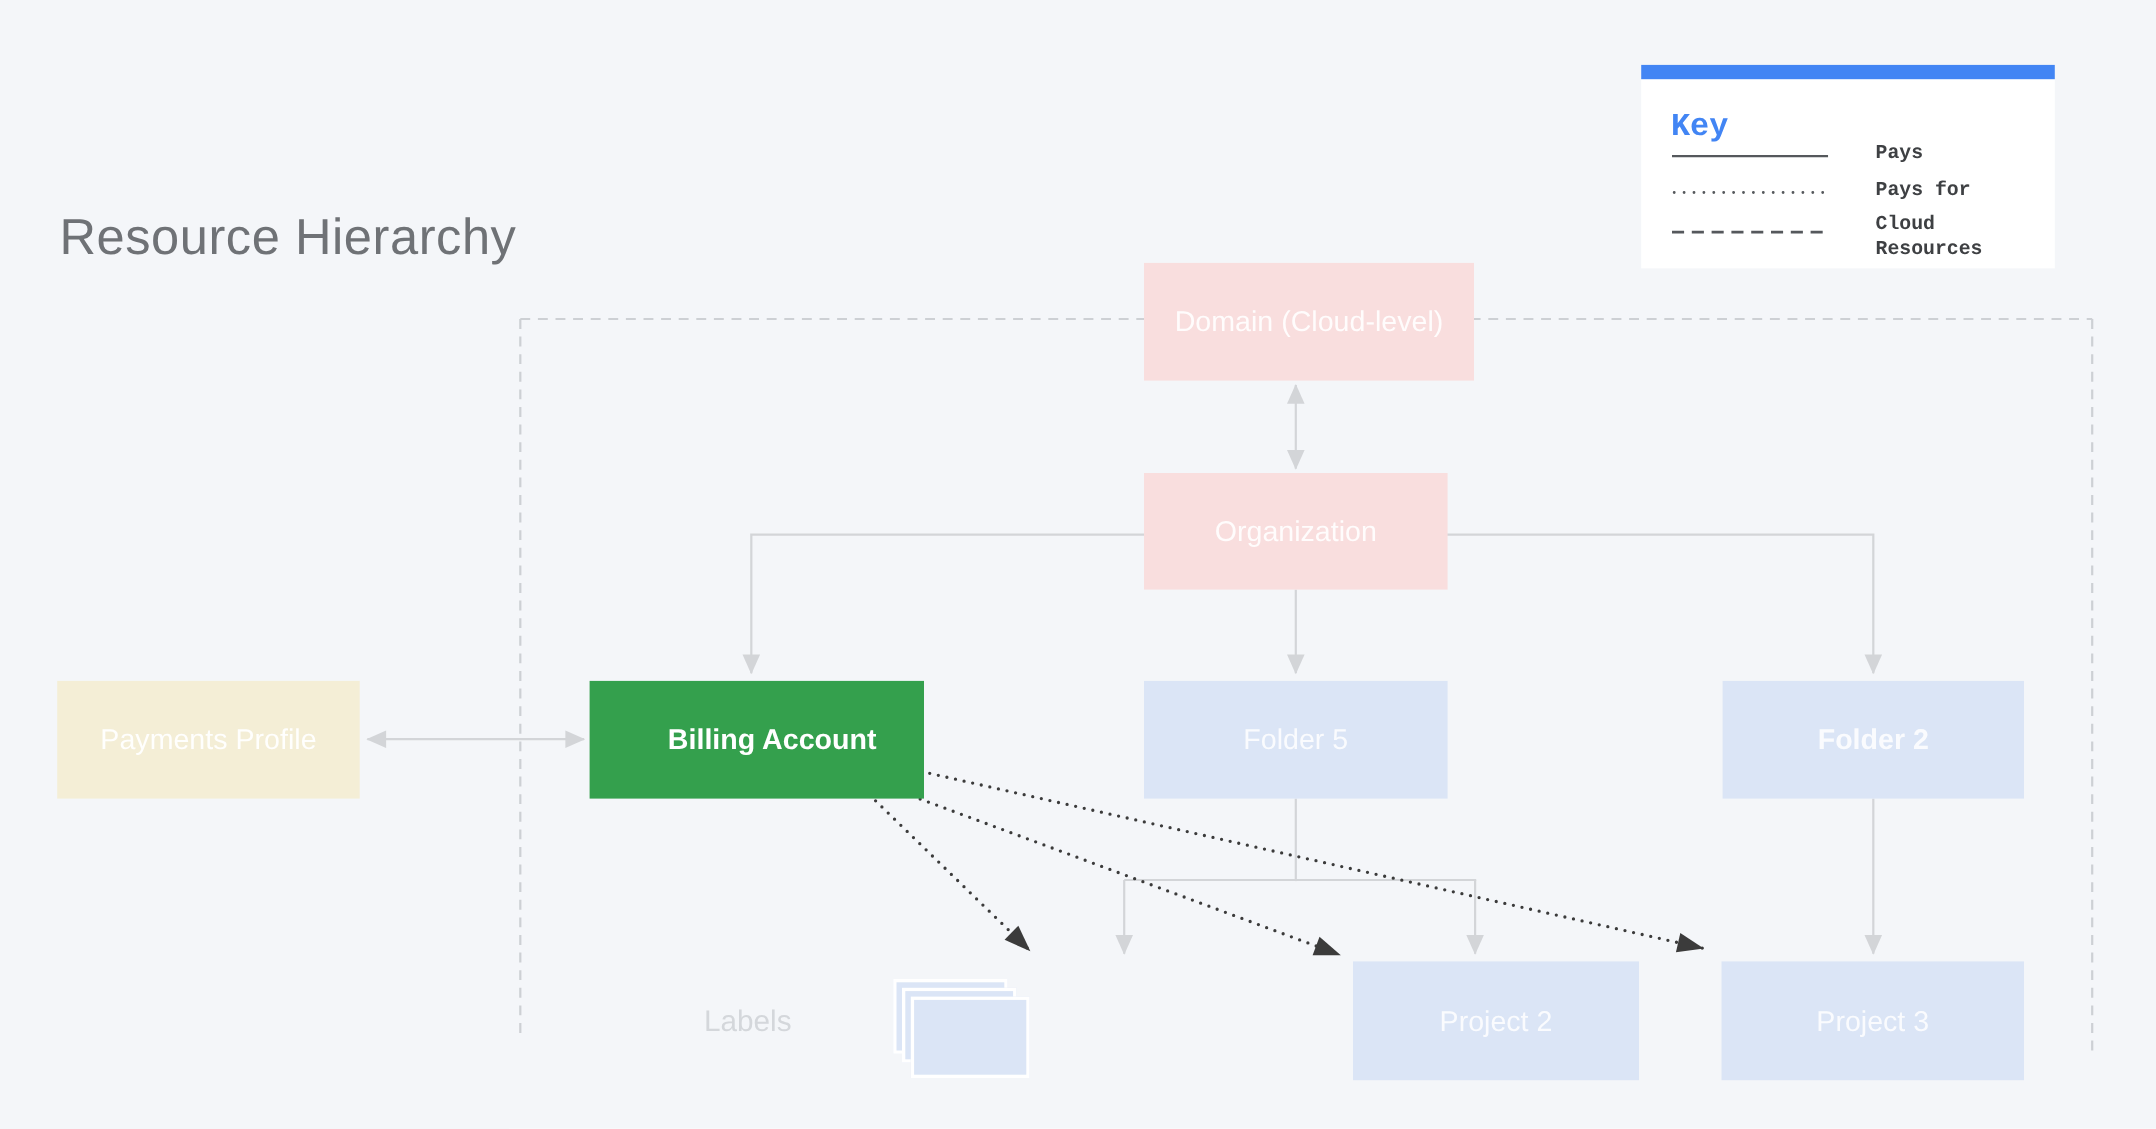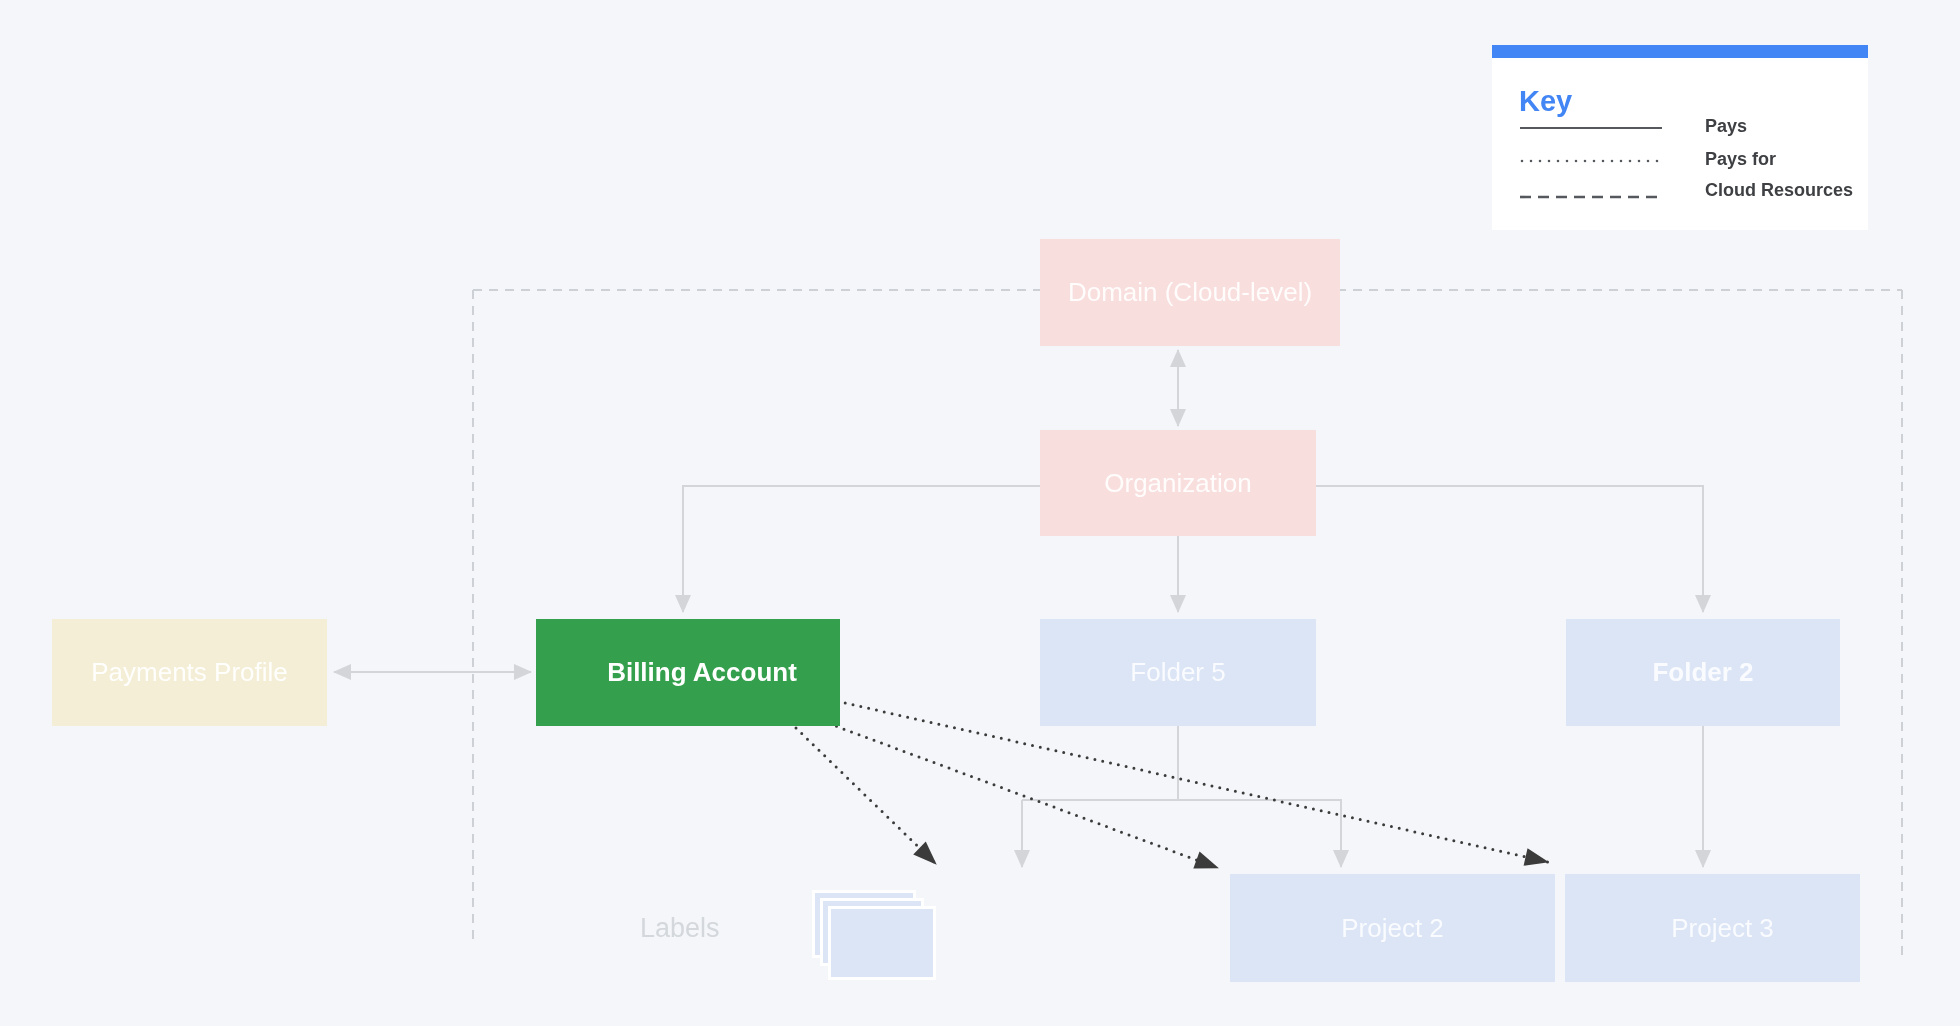--- a/index.html
+++ b/index.html
@@ -23,35 +23,36 @@
   .node.green{background:var(--node-green,#34a04d);color:#ffffff;font-weight:bold;padding-left:28px;}
 
   .labels-caption{position:absolute;z-index:2;left:640px;top:913px;width:145px;
         font-size:27px;color:var(--labels-caption-gray,#d4d7db);}
 
   .card{position:absolute;z-index:3;background:var(--node-blue,#dbe5f6);border:3px solid #ffffff;box-sizing:border-box;}
   .card.c1{left:812px;top:890px;width:104px;height:68px;}
   .card.c2{left:820px;top:898px;width:104px;height:68px;}
   .card.c3{left:828px;top:906px;width:108px;height:74px;}
 
-  .key-panel{position:absolute;z-index:4;left:1492px;top:45px;width:376px;height:185px;background:#ffffff;}
+  .key-panel{position:absolute;z-index:4;left:1492px;top:59px;width:376px;height:185px;background:#ffffff;font-family:Liberation Mono, monospace;}
   .key-topbar{position:absolute;left:0;top:0;width:100%;height:13px;background:var(--accent-blue,#4285f4);}
   .key-heading{position:absolute;left:27px;top:40px;font-size:29px;font-weight:bold;color:var(--accent-blue,#4285f4);}
   .key-sample{position:absolute;left:28px;width:142px;height:6px;}
   .key-label{position:absolute;left:213px;font-size:18px;font-weight:bold;color:var(--legend-text,#3e4043);line-height:23px;width:150px;}
   .s1{top:80px;} .l1{top:70px;}
   .s2{top:113px;} .l2{top:103px;}
   .s3{top:149px;} .l3{top:134px;}
   .legend-line{stroke:var(--legend-line,#55585c);fill:none;}
 </style>
 </head>
 <body>
 
 <div class="canvas">
 
+  <div class="title">Resource Hierarchy</div>
 
   <svg class="wires" width="1960" height="1026" viewBox="0 0 1960 1026">
     <defs>
       <marker id="ag" orient="auto-start-reverse" markerUnits="userSpaceOnUse" markerWidth="22" markerHeight="20" refX="18" refY="9">
         <path d="M1,1 L19,9 L1,17 Z" class="mfill-gray"></path>
       </marker>
       <marker id="ab" orient="auto" markerUnits="userSpaceOnUse" markerWidth="28" markerHeight="22" refX="24" refY="10">
         <path d="M1,1 L25,10 L1,19 Z" class="mfill-black"></path>
       </marker>
     </defs>
@@ -81,22 +82,22 @@
       <line class="wire-dot" x1="814" y1="696" x2="1548" y2="862" marker-end="url(#ab)"></line>
     </g>
   </svg>
 
   <div class="node pink" style="left:1040px;top:239px;width:300px;height:107px;">Domain (Cloud-level)</div>
   <div class="node pink" style="left:1040px;top:430px;width:276px;height:106px;">Organization</div>
   <div class="node beige" style="left:52px;top:619px;width:275px;height:107px;">Payments Profile</div>
   <div class="node green" style="left:536px;top:619px;width:276px;height:107px;">Billing Account</div>
   <div class="node blue" style="left:1040px;top:619px;width:276px;height:107px;">Folder 5</div>
   <div class="node blue" style="left:1566px;top:619px;width:274px;height:107px;font-weight:bold;">Folder 2</div>
-  <div class="node blue" style="left:1230px;top:874px;width:325px;height:108px;">Project 2</div>
-  <div class="node blue" style="left:1565px;top:874px;width:275px;height:108px;padding-left:20px;">Project 3</div>
+  <div class="node blue" style="left:1230px;top:874px;width:260px;height:108px;">Project 2</div>
+  <div class="node blue" style="left:1565px;top:874px;width:275px;height:108px;">Project 3</div>
 
   <div class="labels-caption">Labels</div>
   <div class="card c1"></div>
   <div class="card c2"></div>
   <div class="card c3"></div>
 
   <div class="key-panel">
     <div class="key-topbar"></div>
     <div class="key-heading">Key</div>
 

